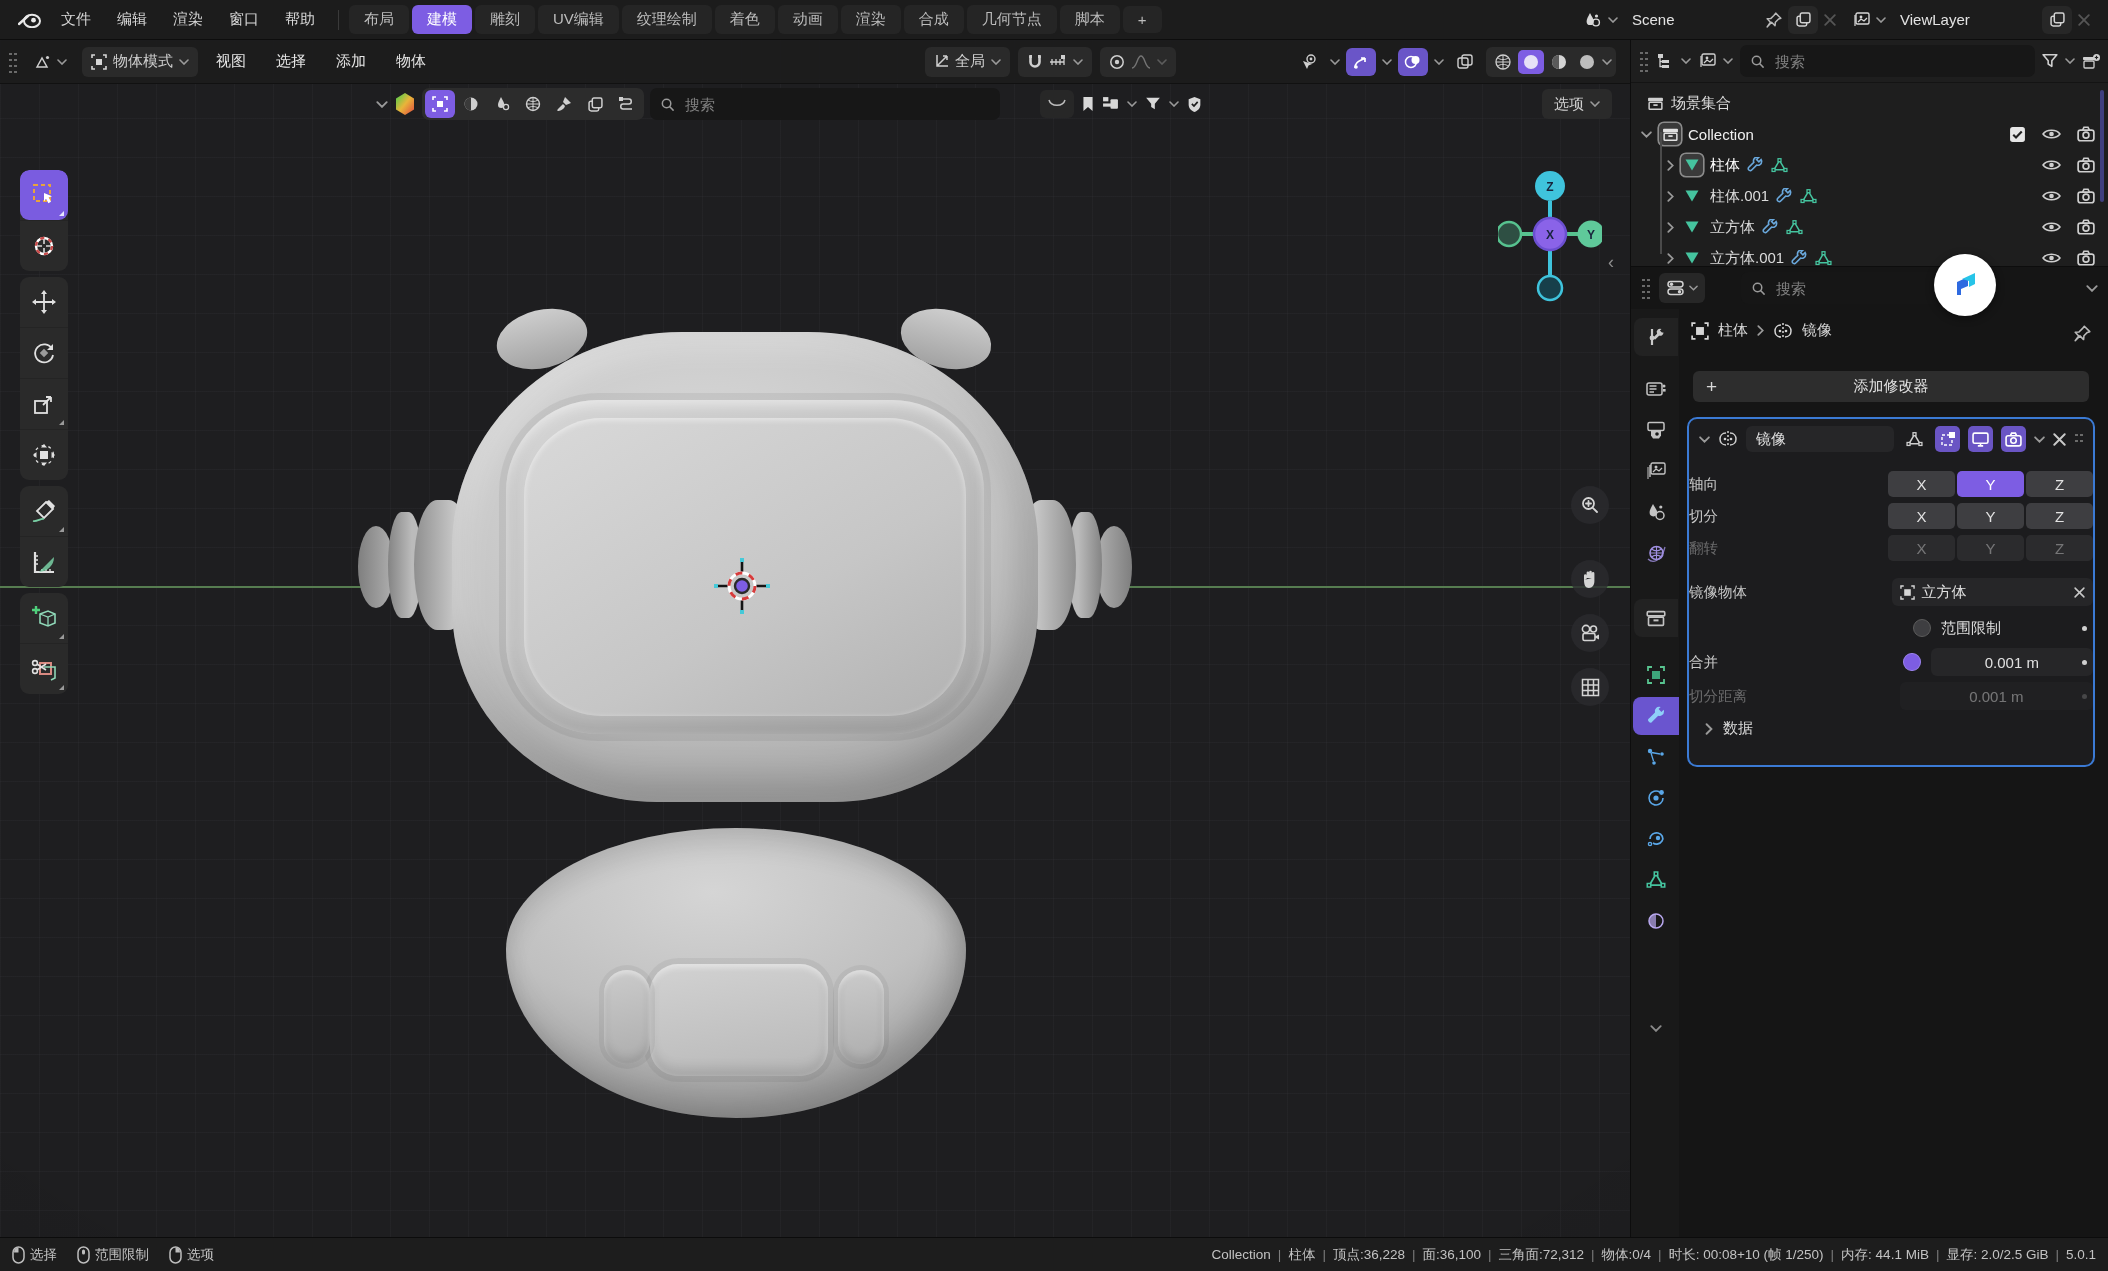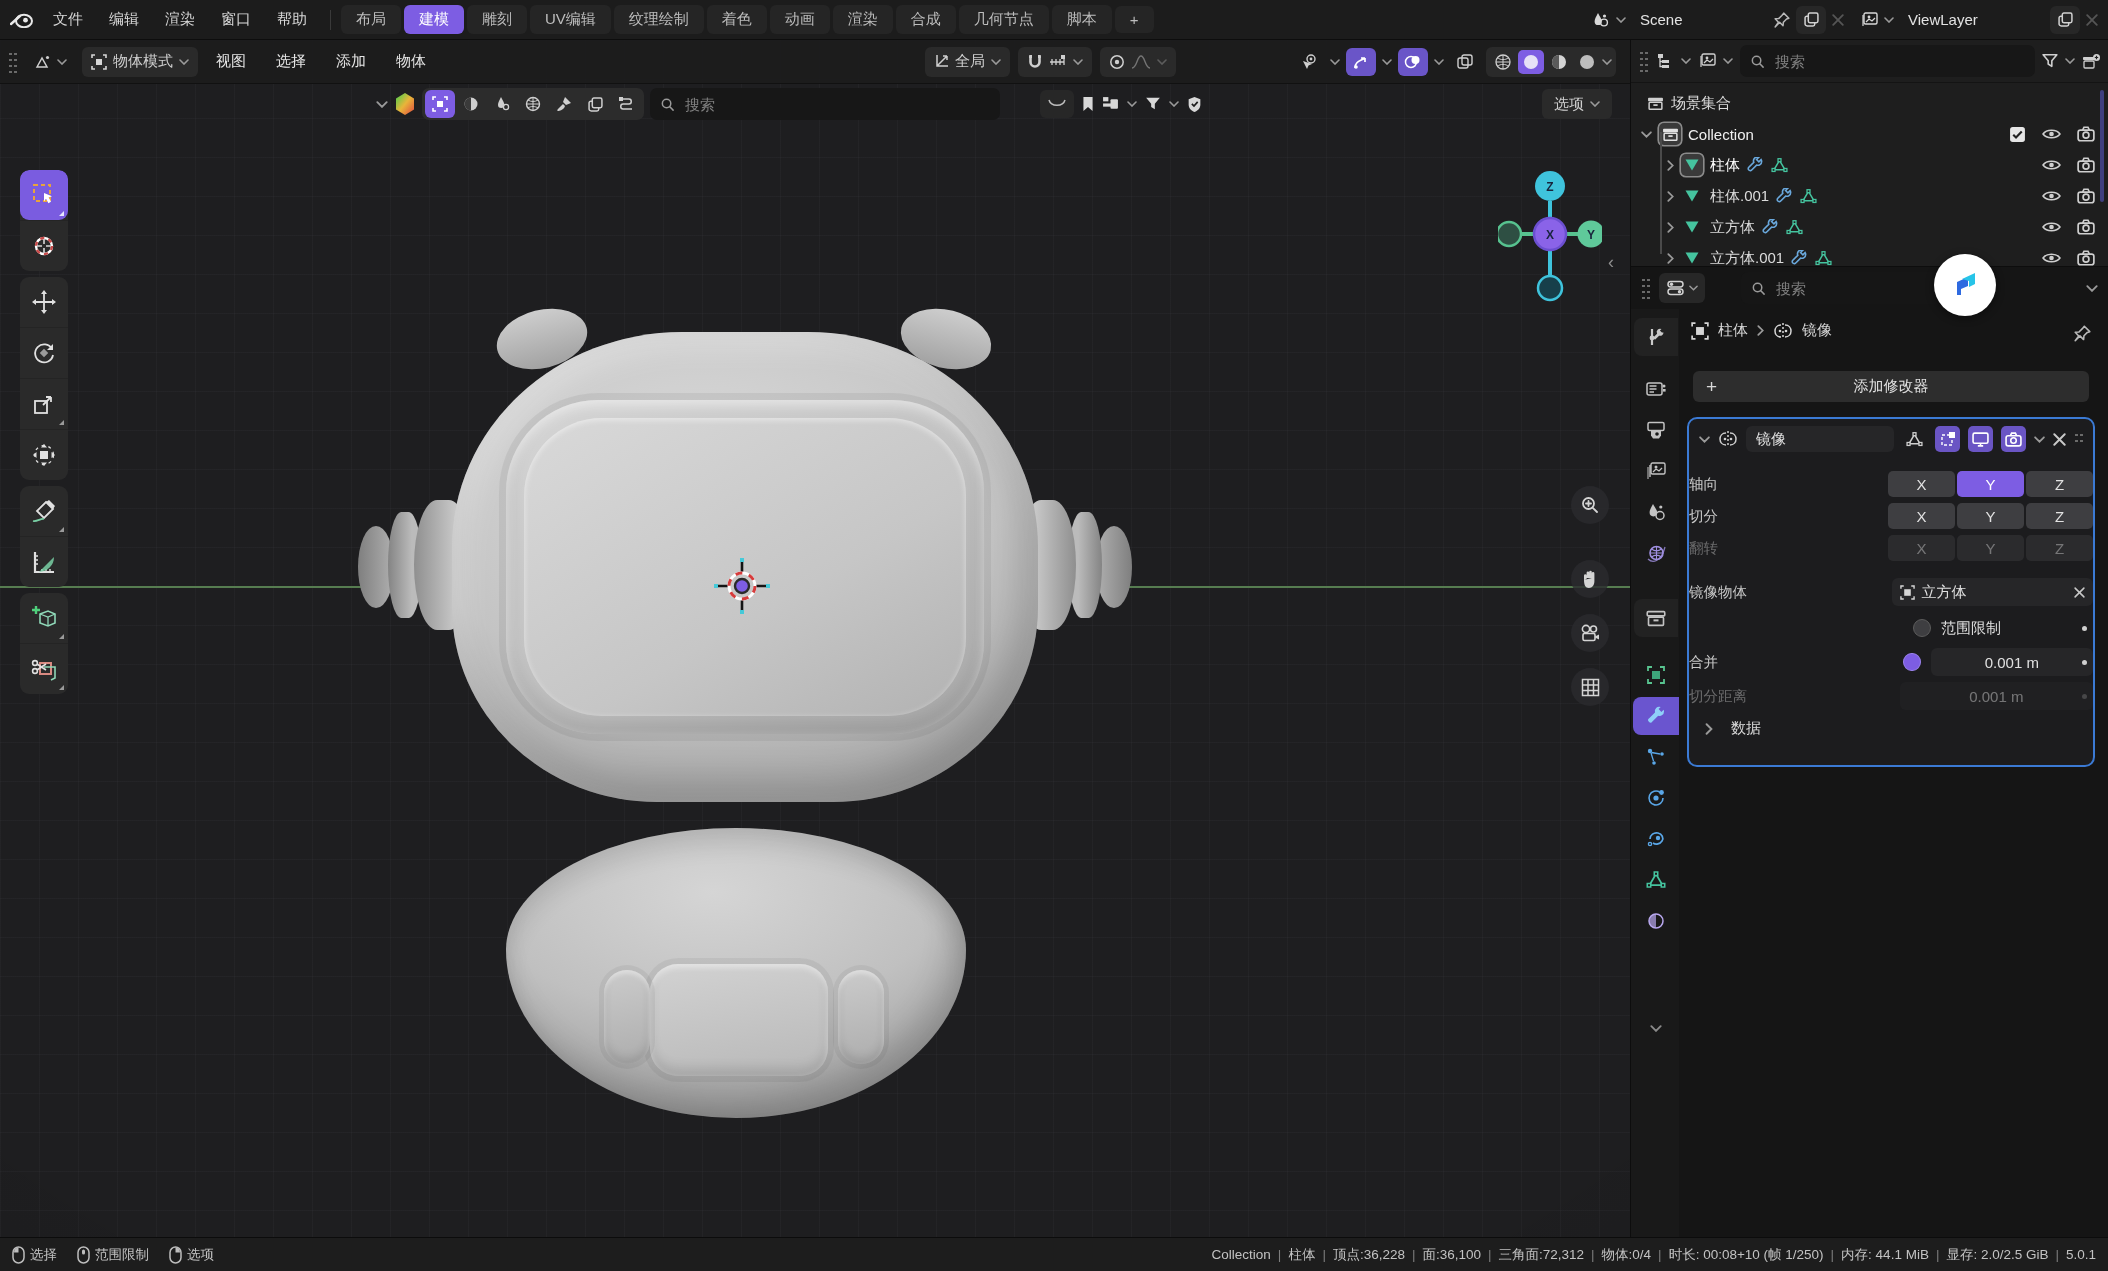--- a/index.html
+++ b/index.html
@@ -7,21 +7,21 @@
        font-family:"Liberation Sans","DejaVu Sans",sans-serif;color:#cfcfcf;font-size:15px;
        -webkit-font-smoothing:antialiased;}
   .abs{position:absolute}
   svg{display:block}
   .ic{display:inline-flex;align-items:center;justify-content:center;color:#c6c6c6}
   .dim{opacity:.45}
   .chev{color:#9a9a9a}
 
   
   .topbar{position:absolute;left:0;top:0;width:2108px;height:40px;background:#1c1c1c;
-          border-bottom:1px solid #0d0d0d;display:flex;align-items:center;padding:0 10px;box-sizing:border-box;}
+          border-bottom:1px solid #0d0d0d;display:flex;align-items:center;padding:0 18px;box-sizing:border-box;}
   .menu{padding:5px 13px;border-radius:5px;color:#d6d6d6;cursor:default;white-space:nowrap}
   .tb-sep{width:1px;height:20px;background:#3a3a3a;margin:0 10px}
   .ws{padding:5px 15px;border-radius:6px;background:#252525;color:#bdbdbd;margin-right:3px;white-space:nowrap}
   .ws.active{background:#7d5de3;color:#fff}
   .tb-right{margin-left:auto;display:flex;align-items:center;gap:6px}
   .pill{background:#272727;border-radius:6px}
   .tb-id{display:flex;align-items:center;gap:8px;padding:3px 8px;border-radius:6px}
   .tb-id .name{color:#e3e3e3}
 
   
@@ -146,21 +146,21 @@
   .mtg.on{background:#6a55c4;color:#fff}
   .prow{position:absolute;left:0;width:404px;height:26px;display:flex;align-items:center}
   .plabel{width:224px;text-align:left;padding-right:10px;color:#c9c9c9;box-sizing:border-box;font-size:14.5px}
   .seg{display:flex;gap:2px}
   .seg button{width:67px;height:26px;background:#3e3e41;border:none;border-radius:5px;color:#e2e2e2;font:inherit}
   .seg button.on{background:#7d5de3;color:#fff}
   .field{height:28px;background:#262628;border-radius:6px;display:flex;align-items:center;color:#e0e0e0}
   .rchk{width:18px;height:18px;border-radius:50%;background:#3e3e41;border:1px solid #5b5b5b;box-sizing:border-box}
   .rchk.on{background:#7d5de3;border-color:#9a82ec}
   .dec-dot{width:5px;height:5px;border-radius:50%;background:#cfcfcf;position:absolute;right:6px}
-  .datahdr{position:absolute;left:16px;display:flex;gap:18px;align-items:center;color:#dadada}
+  .datahdr{position:absolute;left:16px;display:flex;gap:10px;align-items:center;color:#dadada}
 
   .traelogo{position:absolute;left:1934px;top:254px;width:62px;height:62px;border-radius:50%;background:#fff;
             display:flex;align-items:center;justify-content:center;box-shadow:0 2px 8px rgba(0,0,0,.45);z-index:30}
 
   
   .status{position:absolute;left:0;top:1237px;width:2108px;height:34px;background:#1d1d1d;border-top:1px solid #0c0c0c;
           display:flex;align-items:center;padding:0 12px;box-sizing:border-box;font-size:13.5px;color:#c2c2c2}
   .hint{display:flex;align-items:center;gap:5px;margin-right:20px}
   .stats{margin-left:auto;display:flex;align-items:center;white-space:nowrap}
   .stats span+span::before{content:"|";margin:0 7px;color:#7d7d7d}

